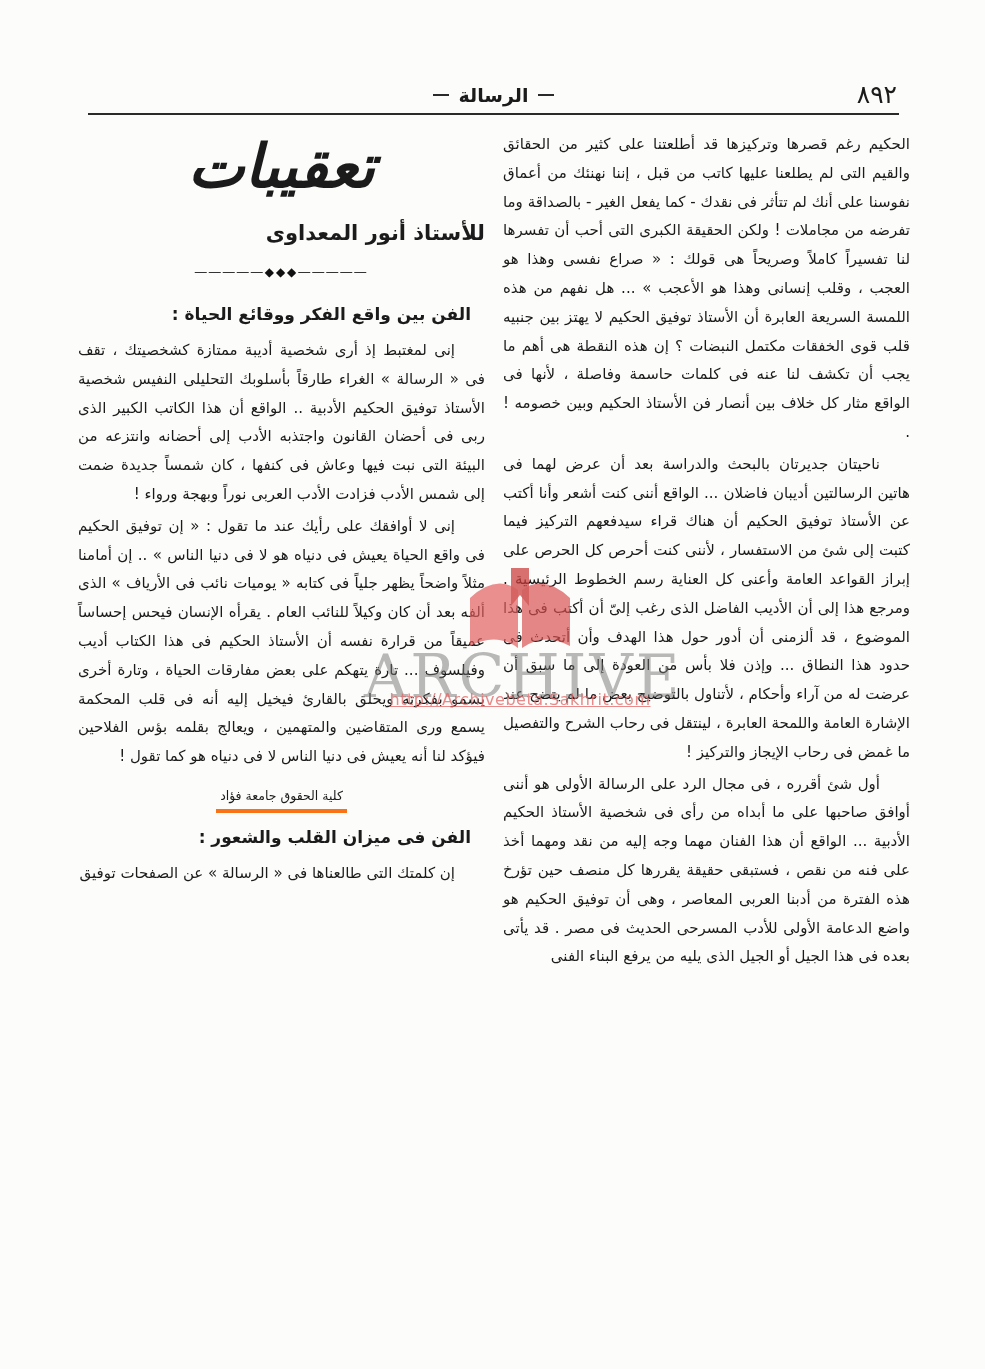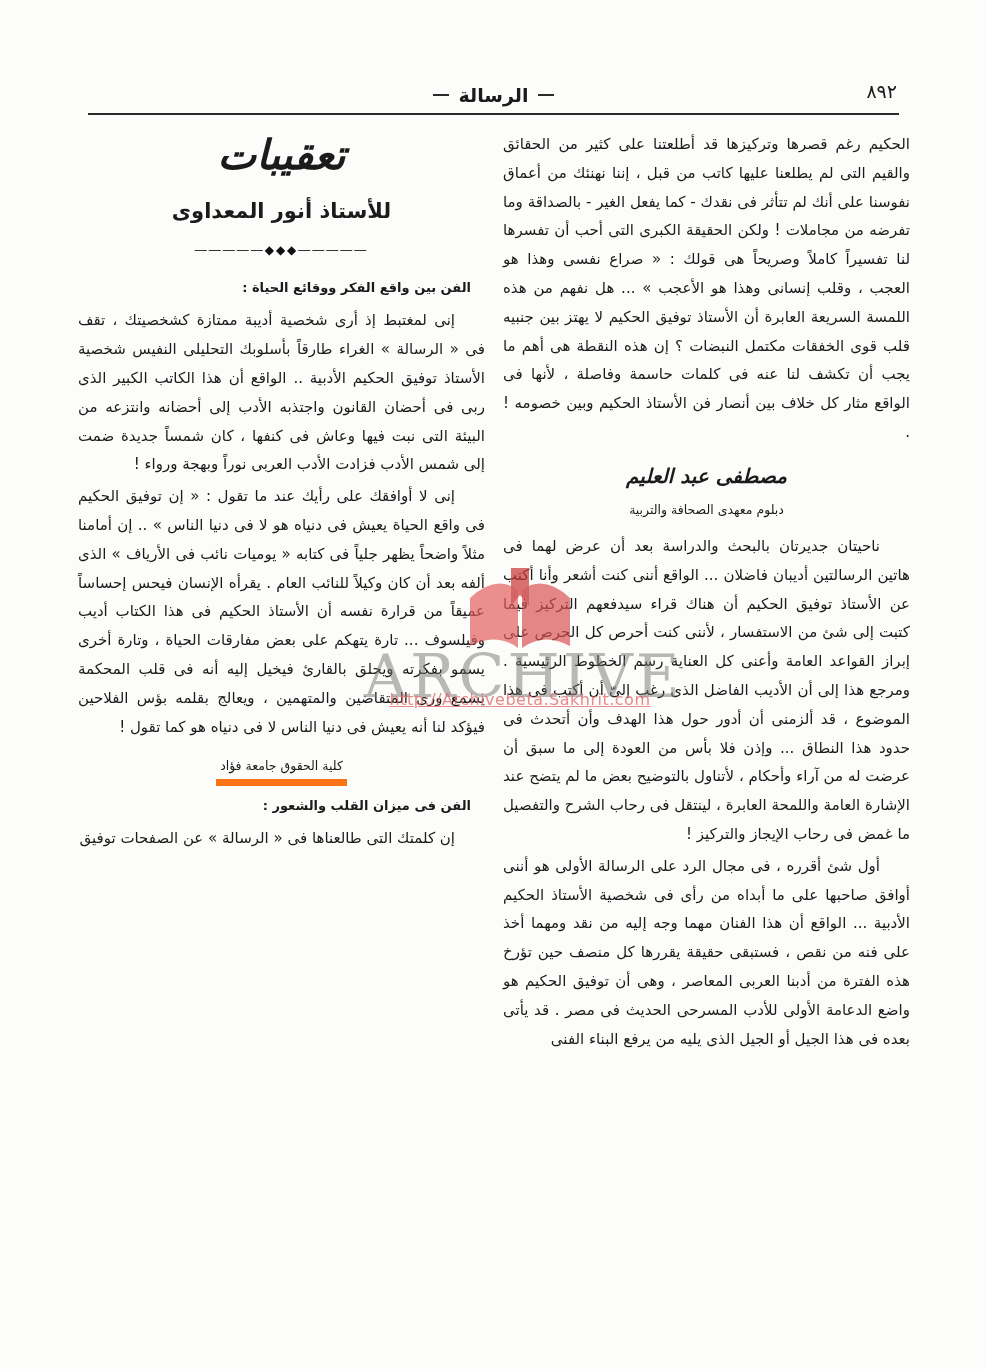--- a/index.html
+++ b/index.html
@@ -10,40 +10,40 @@
     background:#fcfcfa; overflow:hidden; color:#1b1b1b;
   }
   
   .masthead-row {
     position:absolute; top:84px; left:88px; right:86px;
     display:flex; align-items:center; justify-content:center; gap:10px;
   }
   .masthead-line { height:2px; background:#2a2a2a; width:16px; }
   .masthead-title { font-size:19px; font-weight:bold; letter-spacing:1px; }
   .header-rule { position:absolute; top:113px; left:88px; right:86px; border-top:2px solid #2a2a2a; }
-  .page-number { position:absolute; top:80px; right:88px; font-size:19px; }
+  .page-number { position:absolute; top:80px; right:88px; font-size:25px; }
   
   .columns {
     position:absolute; top:130px; left:78px; width:832px;
     display:flex; flex-direction:row-reverse; gap:18px; direction:rtl;
   }
   .col { width:407px; text-align:justify; font-size:15px; line-height:1.92; }
   p.body-par { text-indent:30px; margin-bottom:3px; }
   p.body-par.no-indent { text-indent:0; }
   .article-title {
-    text-align:center; font-size:41px; font-weight:bold; font-style:italic;
+    text-align:center; font-size:60px; font-weight:bold; font-style:italic;
     line-height:1.15; margin:2px 0 12px; letter-spacing:-1px;
   }
-  .byline { text-align:center; font-size:21px; font-weight:bold; margin-bottom:8px; }
+  .byline { font-size:21px; font-weight:bold; margin-bottom:8px; }
   .ornament { text-align:center; font-size:12px; letter-spacing:2px; margin-bottom:14px; color:#111; }
-  .section-heading { font-weight:bold; font-size:13px; margin:6px 0 5px; text-indent:14px; }
+  .section-heading { font-weight:bold; font-size:17px; margin:6px 0 5px; text-indent:14px; }
   .signature { text-align:center; margin:10px 0 8px; }
   .signature .name { font-weight:bold; font-size:20px; font-style:italic; }
   .signature .sub { font-size:12.5px; margin-top:2px; display:inline-block; padding:0 4px 1px; }
-  .signature .sub.underlined { border-bottom:7px solid #f97316; }
+  .signature .sub.underlined { border-bottom:4px solid #f97316; }
   
   .watermark {
     position:absolute; left:336px; top:566px; width:312px;
     text-align:center; pointer-events:none; z-index:5;margin-left:28px;
   }
   .wm-logo { display:block; margin:0 auto; opacity:0.8; }
   .wm-archive {
     font-family:"DejaVu Serif", serif; font-size:60px; font-weight:normal;
     color:rgba(115,115,115,0.5); letter-spacing:3px; line-height:1; margin-top:-8px;
   }
@@ -80,24 +80,20 @@
         <span class="sub underlined">كلية الحقوق جامعة فؤاد</span>
       </div>
 
       <div class="section-heading">الفن فى ميزان القلب والشعور :</div>
       <p class="body-par">إن كلمتك التى طالعناها فى « الرسالة » عن الصفحات توفيق</p>
     </div>
 
     <div class="col">
       <p class="body-par no-indent">الحكيم رغم قصرها وتركيزها قد أطلعتنا على كثير من الحقائق والقيم التى لم يطلعنا عليها كاتب من قبل ، إننا نهنئك من أعماق نفوسنا على أنك لم تتأثر فى نقدك - كما يفعل الغير - بالصداقة وما تفرضه من مجاملات ! ولكن الحقيقة الكبرى التى أحب أن تفسرها لنا تفسيراً كاملاً وصريحاً هى قولك : « صراع نفسى وهذا هو العجب ، وقلب إنسانى وهذا هو الأعجب » ... هل نفهم من هذه اللمسة السريعة العابرة أن الأستاذ توفيق الحكيم لا يهتز بين جنبيه قلب قوى الخفقات مكتمل النبضات ؟ إن هذه النقطة هى أهم ما يجب أن تكشف لنا عنه فى كلمات حاسمة وفاصلة ، لأنها فى الواقع مثار كل خلاف بين أنصار فن الأستاذ الحكيم وبين خصومه ! .</p>
 
-      <div class="signature">
-        <div class="name">مصطفى عبد العليم</div>
-        <span class="sub">دبلوم معهدى الصحافة والتربية</span>
-      </div>
 
       <p class="body-par">ناحيتان جديرتان بالبحث والدراسة بعد أن عرض لهما فى هاتين الرسالتين أديبان فاضلان ... الواقع أننى كنت أشعر وأنا أكتب عن الأستاذ توفيق الحكيم أن هناك قراء سيدفعهم التركيز فيما كتبت إلى شئ من الاستفسار ، لأننى كنت أحرص كل الحرص على إبراز القواعد العامة وأعنى كل العناية رسم الخطوط الرئيسية . ومرجع هذا إلى أن الأديب الفاضل الذى رغب إلىّ أن أكتب فى هذا الموضوع ، قد ألزمنى أن أدور حول هذا الهدف وأن أتحدث فى حدود هذا النطاق ... وإذن فلا بأس من العودة إلى ما سبق أن عرضت له من آراء وأحكام ، لأتناول بالتوضيح بعض ما لم يتضح عند الإشارة العامة واللمحة العابرة ، لينتقل فى رحاب الشرح والتفصيل ما غمض فى رحاب الإيجاز والتركيز !</p>
       <p class="body-par">أول شئ أقرره ، فى مجال الرد على الرسالة الأولى هو أننى أوافق صاحبها على ما أبداه من رأى فى شخصية الأستاذ الحكيم الأدبية ... الواقع أن هذا الفنان مهما وجه إليه من نقد ومهما أخذ على فنه من نقص ، فستبقى حقيقة يقررها كل منصف حين تؤرخ هذه الفترة من أدبنا العربى المعاصر ، وهى أن توفيق الحكيم هو واضع الدعامة الأولى للأدب المسرحى الحديث فى مصر . قد يأتى بعده فى هذا الجيل أو الجيل الذى يليه من يرفع البناء الفنى</p>
     </div>
 
   </div>
 
   <div class="watermark">
     <svg class="wm-logo" width="128" height="88" viewBox="0 0 128 88">
       <path d="M14 32 Q40 8 62 24 L62 82 Q40 66 14 80 Z" fill="#e25c5c" opacity="0.85"></path>

